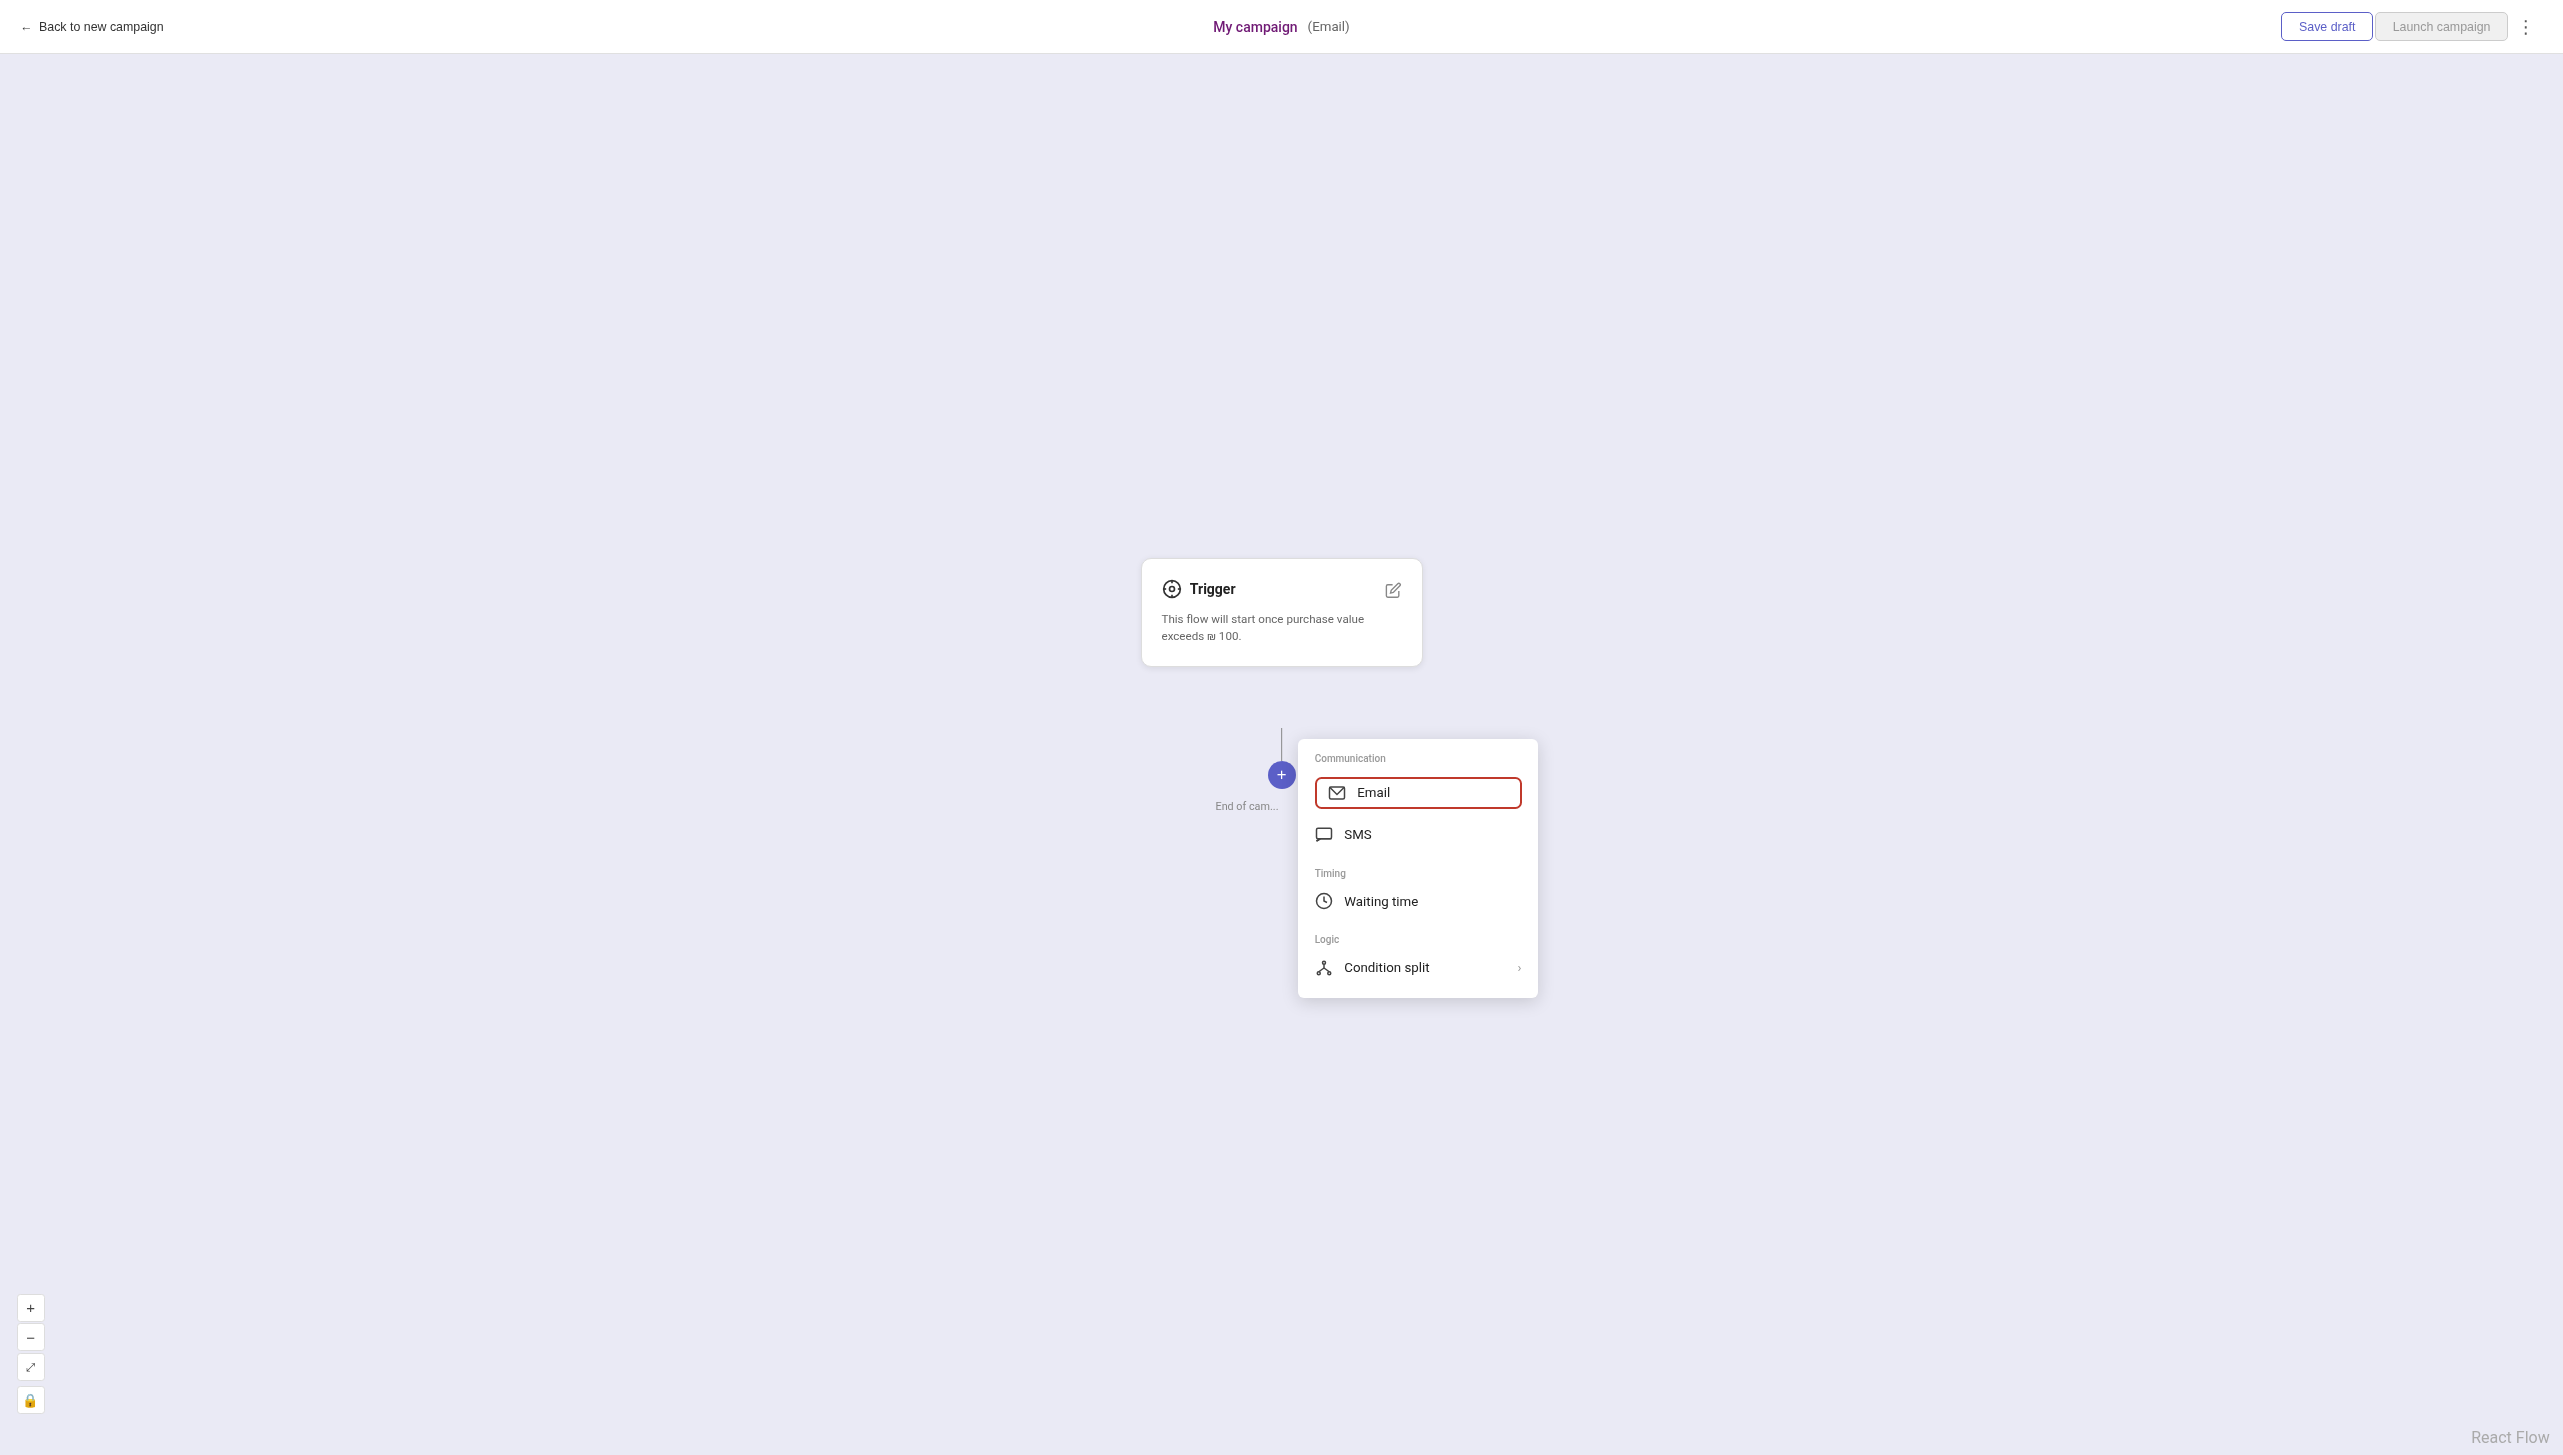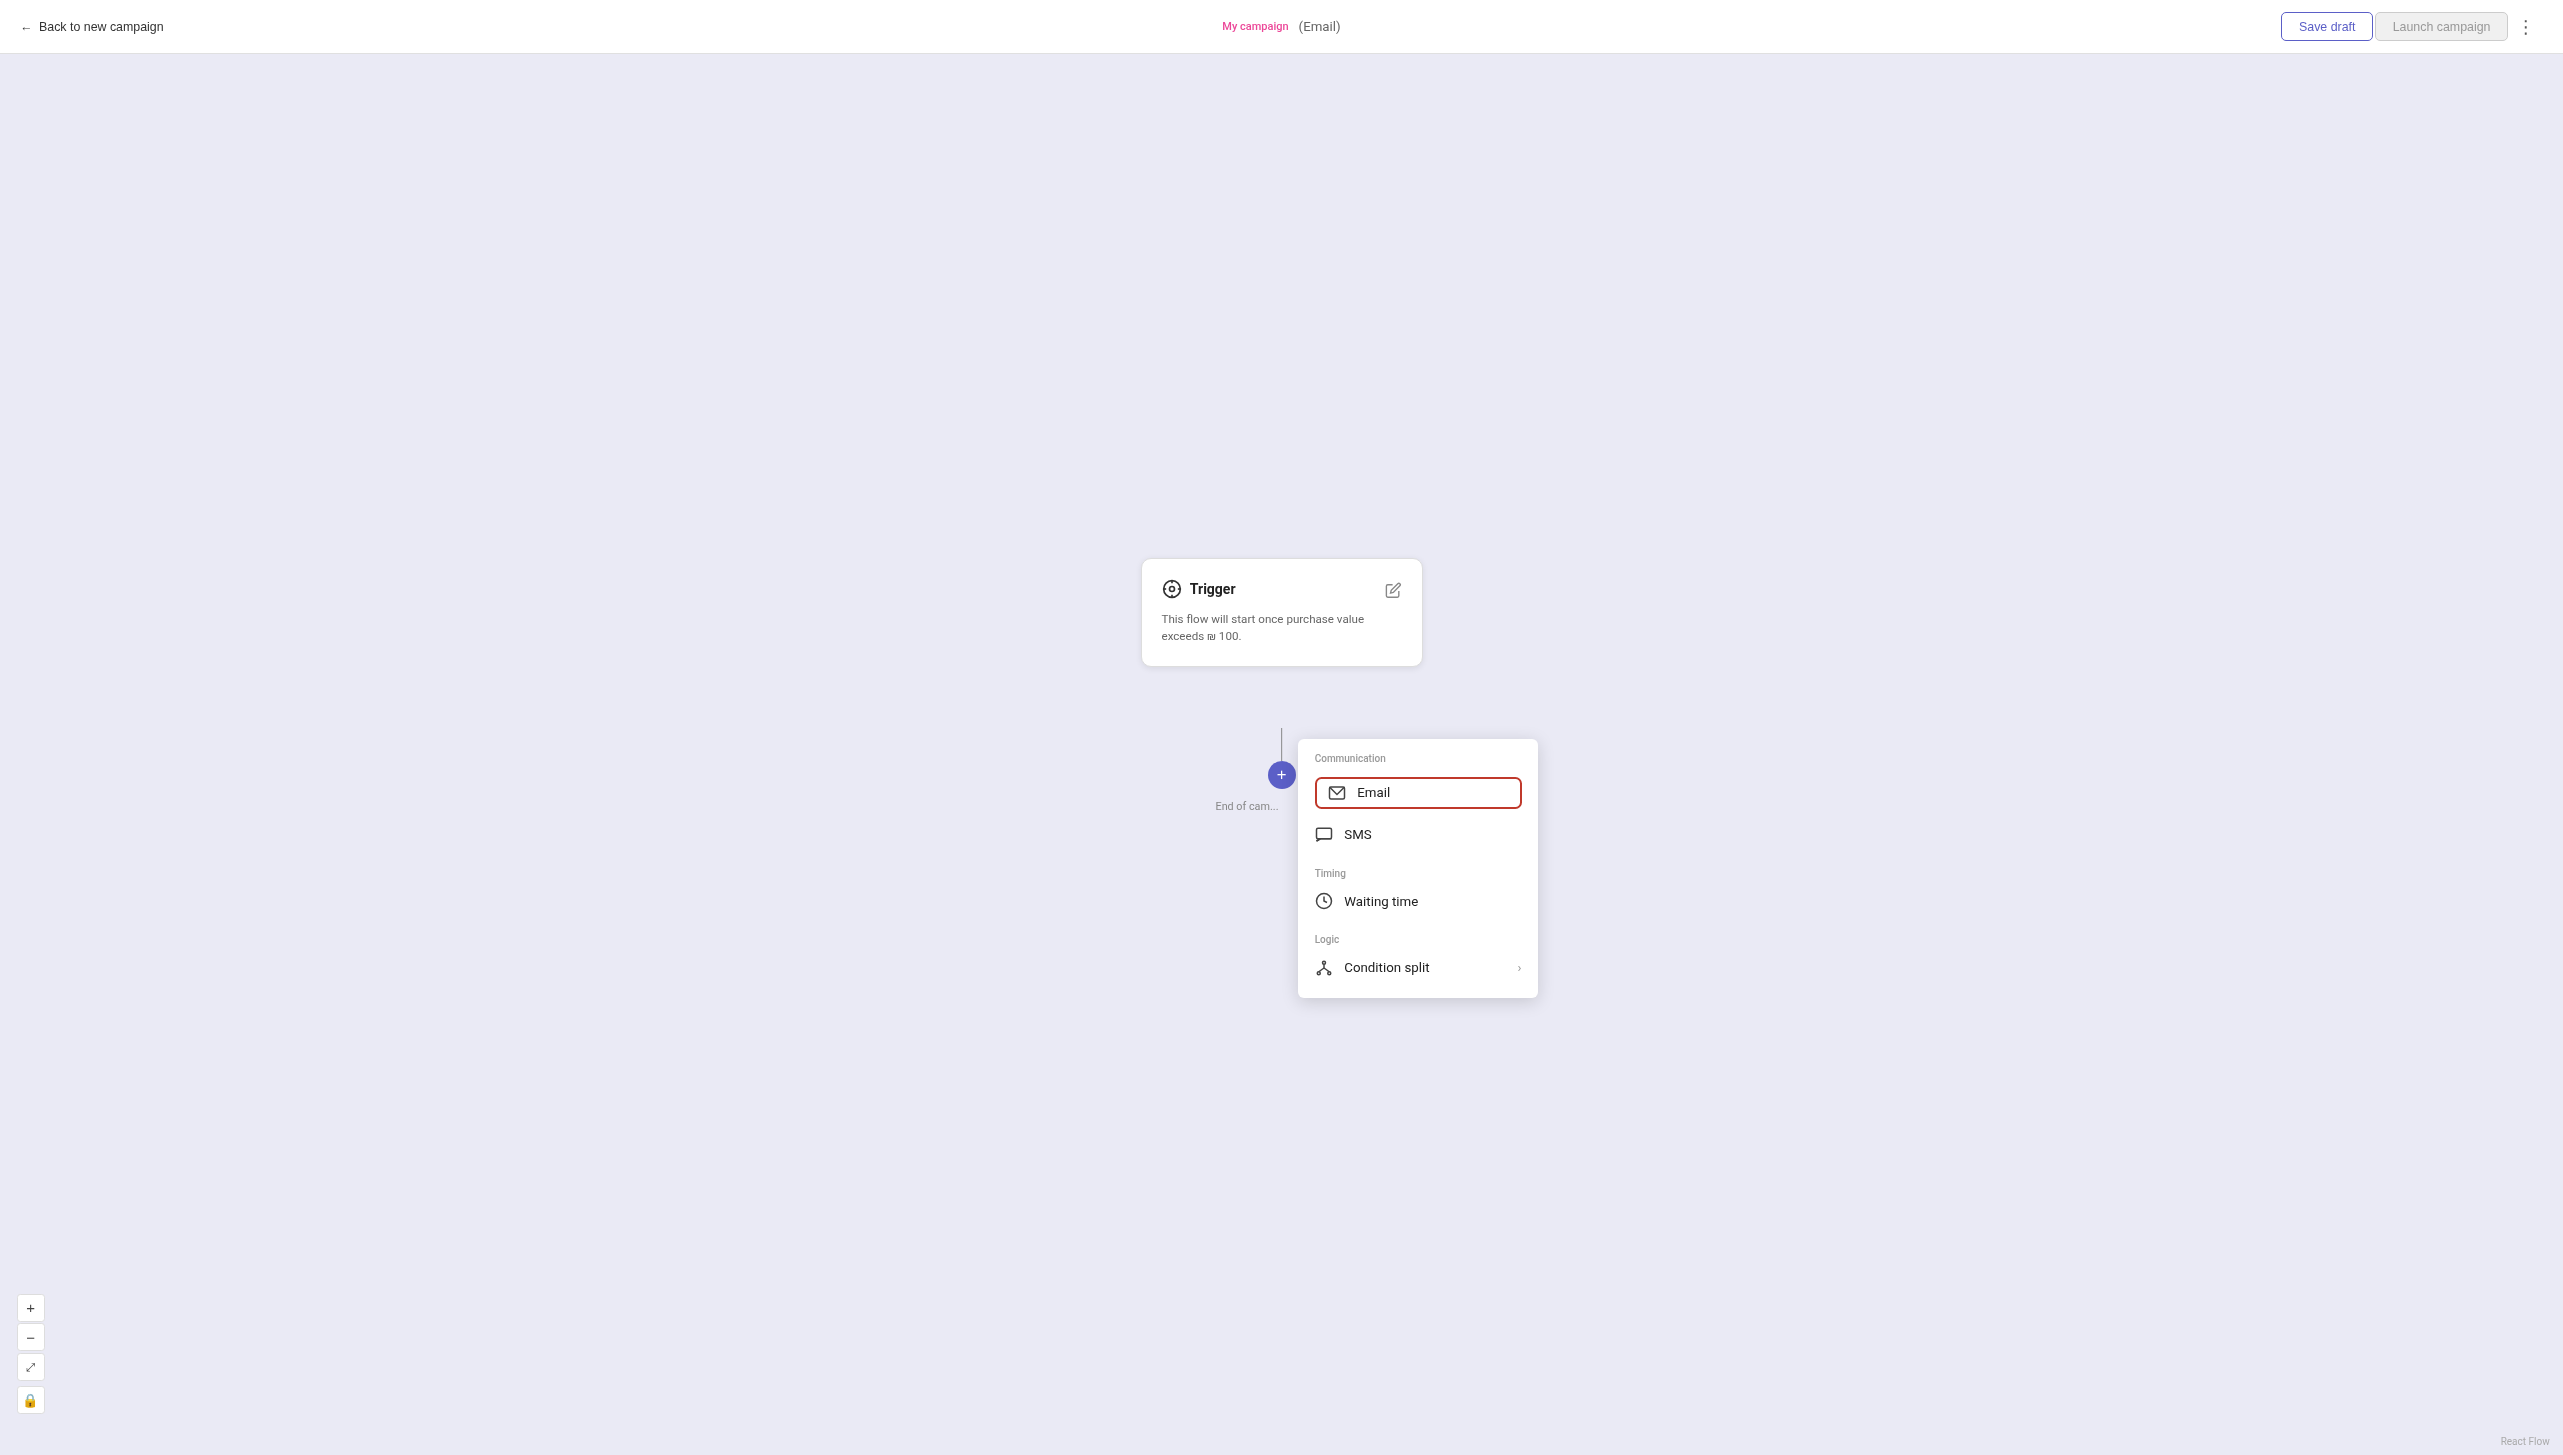--- a/index.html
+++ b/index.html
@@ -29,23 +29,23 @@
     }
     .header-center {
       position: absolute;
       left: 50%;
       transform: translateX(-50%);
       display: flex;
       align-items: center;
       gap: 10px;
     }
     .campaign-title {
-      font-size: 11px;
+      font-size: 14px;
       font-weight: 500;
-      color: #ec4899;
+      color: #701a75;
     }
     .draft-badge {
       font-size: 13.3px;
       color: #666;
     }
     .header-right {
       margin-left: auto;
       display: flex;
       align-items: center;
       gap: 2px;
@@ -284,21 +284,21 @@
       font-size: 13.3px;
       color: #444;
       margin-top: 3.3px;
     }
 
     
     .watermark {
       position: absolute;
       bottom: 8.3px;
       right: 13.3px;
-      font-size: 10px;
+      font-size: 16px;
       color: #aaa;
       margin-top: 28px;
     }
 
     
     svg { display: inline-block; vertical-align: middle; }
   </style>
 </head>
 <body>
 

